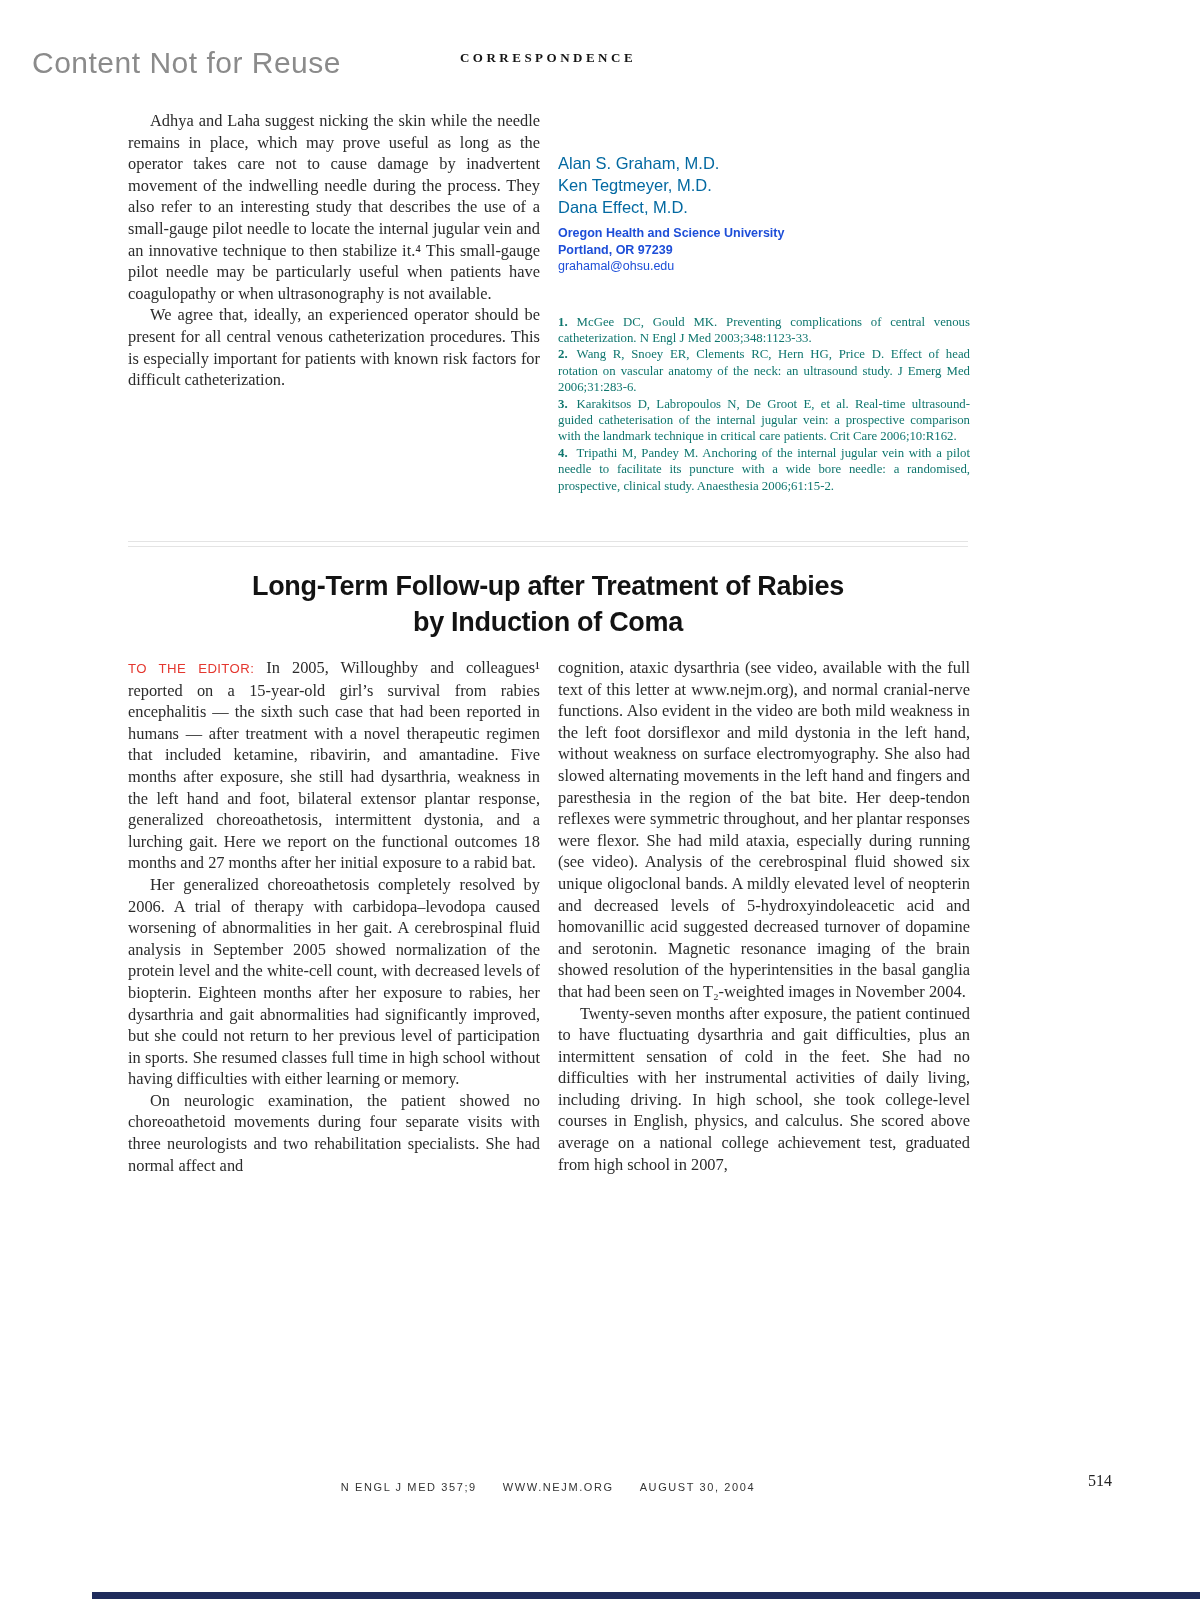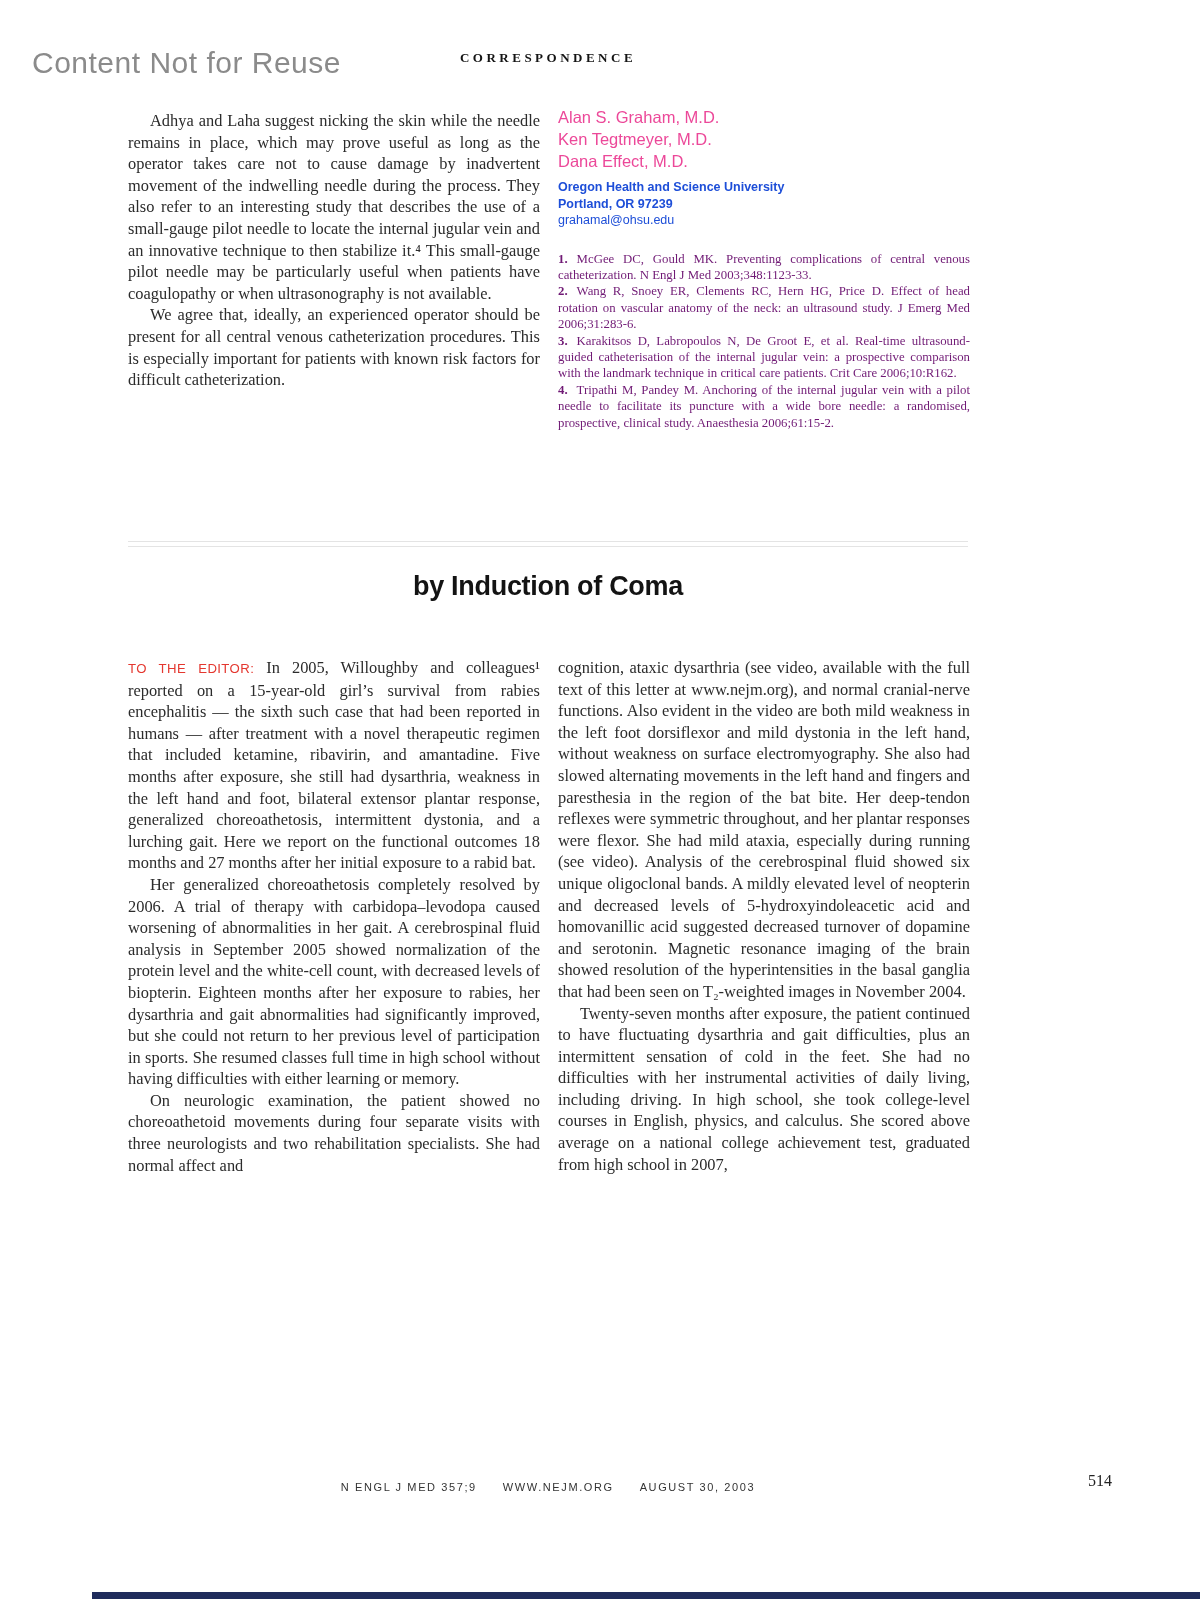--- a/index.html
+++ b/index.html
@@ -25,31 +25,31 @@
     position:absolute;width:412px;
     text-align:justify;
     font-size:16.4px;line-height:21.6px;color:#2b2b2b;
   }
   .col p{margin:0;}
   .col p.indent{text-indent:22px;}
   #l1-left{left:128px;top:110px;}
   #l1-right{left:558px;top:106px;}
   .authors{
     font-family:"Liberation Sans", sans-serif;
-    color:#ec4899;font-size:16.5px;line-height:22px;
+    color:#0369a1;font-size:16.5px;line-height:22px;margin-top:46px;
   }
   .affil{
     font-family:"Liberation Sans", sans-serif;
     font-weight:bold;font-size:12.5px;line-height:16.5px;color:#1d4ed8;
     margin-top:7px;
   }
   .affil .email{font-weight:normal;}
   .refs{
-    margin-top:22px;
-    font-size:12.8px;line-height:16.4px;color:#701a75;text-align:justify;
+    margin-top:39px;
+    font-size:12.8px;line-height:16.4px;color:#0f766e;text-align:justify;
   }
   .ref{margin:0;}
   .ref b{margin-right:9px;}
   .double-rule{
     position:absolute;left:128px;top:541px;width:840px;height:4px;
     border-top:1.5px solid #e4e4e4;border-bottom:1.5px solid #e4e4e4;
   }
   .article-title{
     position:absolute;left:128px;top:568px;width:840px;
     text-align:center;
@@ -110,35 +110,36 @@
       <p class="ref"><b>1.</b><span>McGee DC, Gould MK. Preventing complications of central venous catheterization. N Engl J Med 2003;348:1123-33.</span></p>
       <p class="ref"><b>2.</b><span>Wang R, Snoey ER, Clements RC, Hern HG, Price D. Effect of head rotation on vascular anatomy of the neck: an ultrasound study. J Emerg Med 2006;31:283-6.</span></p>
       <p class="ref"><b>3.</b><span>Karakitsos D, Labropoulos N, De Groot E, et al. Real-time ultrasound-guided catheterisation of the internal jugular vein: a prospective comparison with the landmark technique in critical care patients. Crit Care 2006;10:R162.</span></p>
       <p class="ref"><b>4.</b><span>Tripathi M, Pandey M. Anchoring of the internal jugular vein with a pilot needle to facilitate its puncture with a wide bore needle: a randomised, prospective, clinical study. Anaesthesia 2006;61:15-2.</span></p>
     </div>
   </div>
 
   <div class="double-rule"></div>
 
   <div class="article-title">
+    <div>Long-Term Follow-up after Treatment of Rabies</div>
     <div>by Induction of Coma</div>
   </div>
 
   <div class="col" id="l2-left">
     <p><span class="salutation">TO THE EDITOR:</span> <span>In 2005, Willoughby and colleagues¹ reported on a 15-year-old girl’s survival from rabies encephalitis — the sixth such case that had been reported in humans — after treatment with a novel therapeutic regimen that included ketamine, ribavirin, and amantadine. Five months after exposure, she still had dysarthria, weakness in the left hand and foot, bilateral extensor plantar response, generalized choreoathetosis, intermittent dystonia, and a lurching gait. Here we report on the functional outcomes 18 months and 27 months after her initial exposure to a rabid bat.</span></p>
     <p class="indent">Her generalized choreoathetosis completely resolved by 2006. A trial of therapy with carbidopa–levodopa caused worsening of abnormalities in her gait. A cerebrospinal fluid analysis in September 2005 showed normalization of the protein level and the white-cell count, with decreased levels of biopterin. Eighteen months after her exposure to rabies, her dysarthria and gait abnormalities had significantly improved, but she could not return to her previous level of participation in sports. She resumed classes full time in high school without having difficulties with either learning or memory.</p>
     <p class="indent">On neurologic examination, the patient showed no choreoathetoid movements during four separate visits with three neurologists and two rehabilitation specialists. She had normal affect and</p>
   </div>
 
   <div class="col" id="l2-right">
     <p>cognition, ataxic dysarthria (see video, available with the full text of this letter at www.nejm.org), and normal cranial-nerve functions. Also evident in the video are both mild weakness in the left foot dorsiflexor and mild dystonia in the left hand, without weakness on surface electromyography. She also had slowed alternating movements in the left hand and fingers and paresthesia in the region of the bat bite. Her deep-tendon reflexes were symmetric throughout, and her plantar responses were flexor. She had mild ataxia, especially during running (see video). Analysis of the cerebrospinal fluid showed six unique oligoclonal bands. A mildly elevated level of neopterin and decreased levels of 5-hydroxyindoleacetic acid and homovanillic acid suggested decreased turnover of dopamine and serotonin. Magnetic resonance imaging of the brain showed resolution of the hyperintensities in the basal ganglia that had been seen on T₂-weighted images in November 2004.</p>
     <p class="indent">Twenty-seven months after exposure, the patient continued to have fluctuating dysarthria and gait difficulties, plus an intermittent sensation of cold in the feet. She had no difficulties with her instrumental activities of daily living, including driving. In high school, she took college-level courses in English, physics, and calculus. She scored above average on a national college achievement test, graduated from high school in 2007,</p>
   </div>
 
   <div class="footer">
-    <span>N ENGL J MED 357;9</span><span>WWW.NEJM.ORG</span><span>AUGUST 30, 2003</span>
+    <span>N ENGL J MED 357;9</span><span>WWW.NEJM.ORG</span><span>AUGUST 30, 2004</span>
   </div>
 
   <div class="page-number">514</div>
 
   <div class="bottom-bar"></div>
 
 </div>
 
 </body></html>

